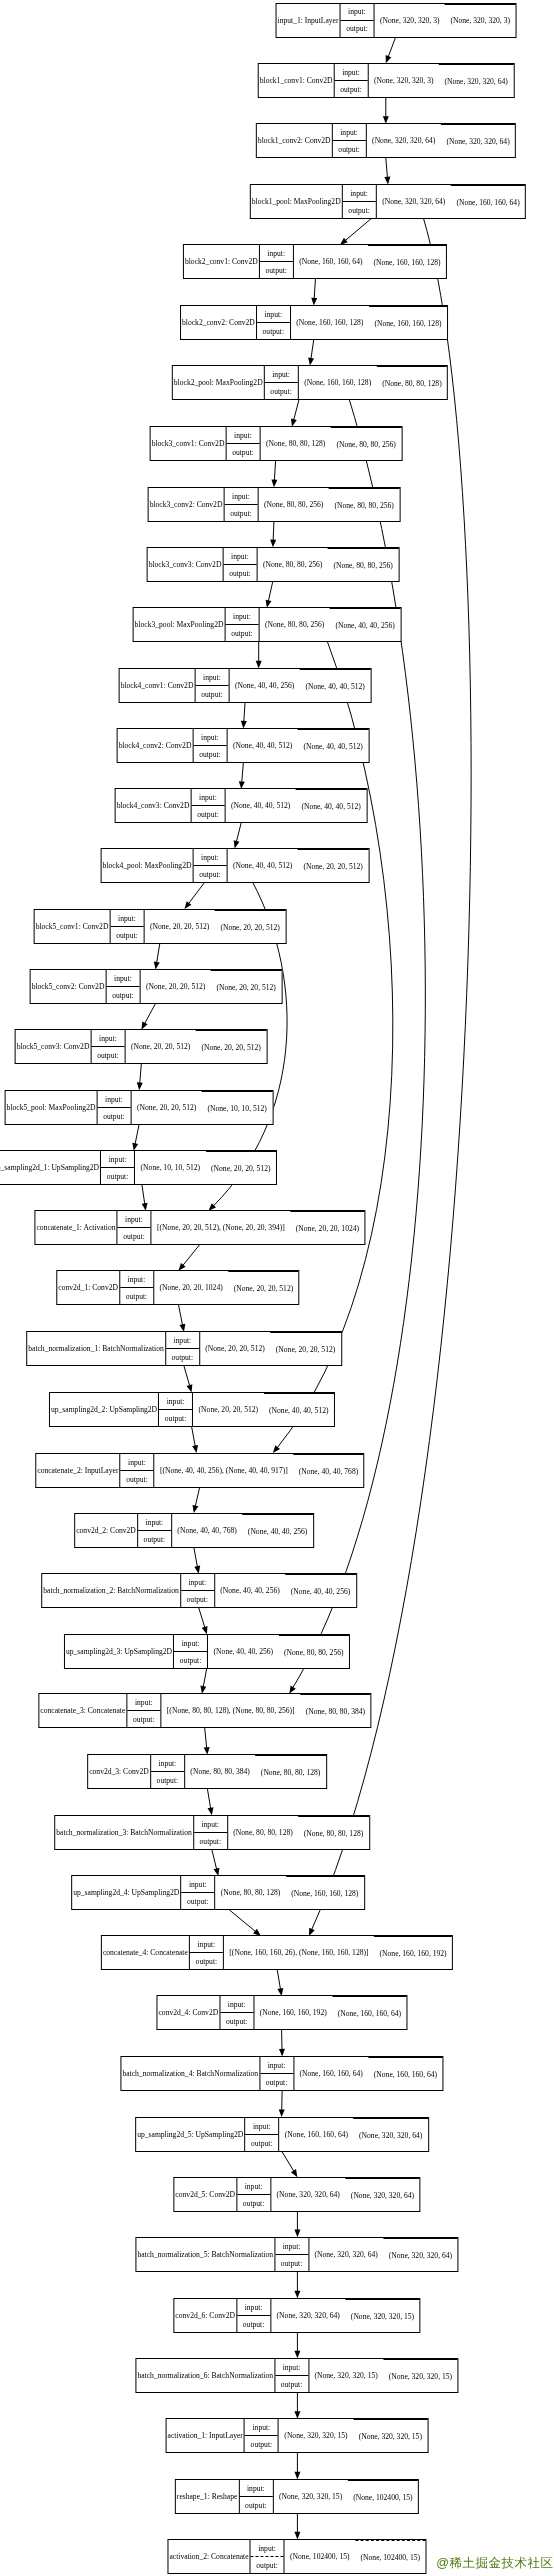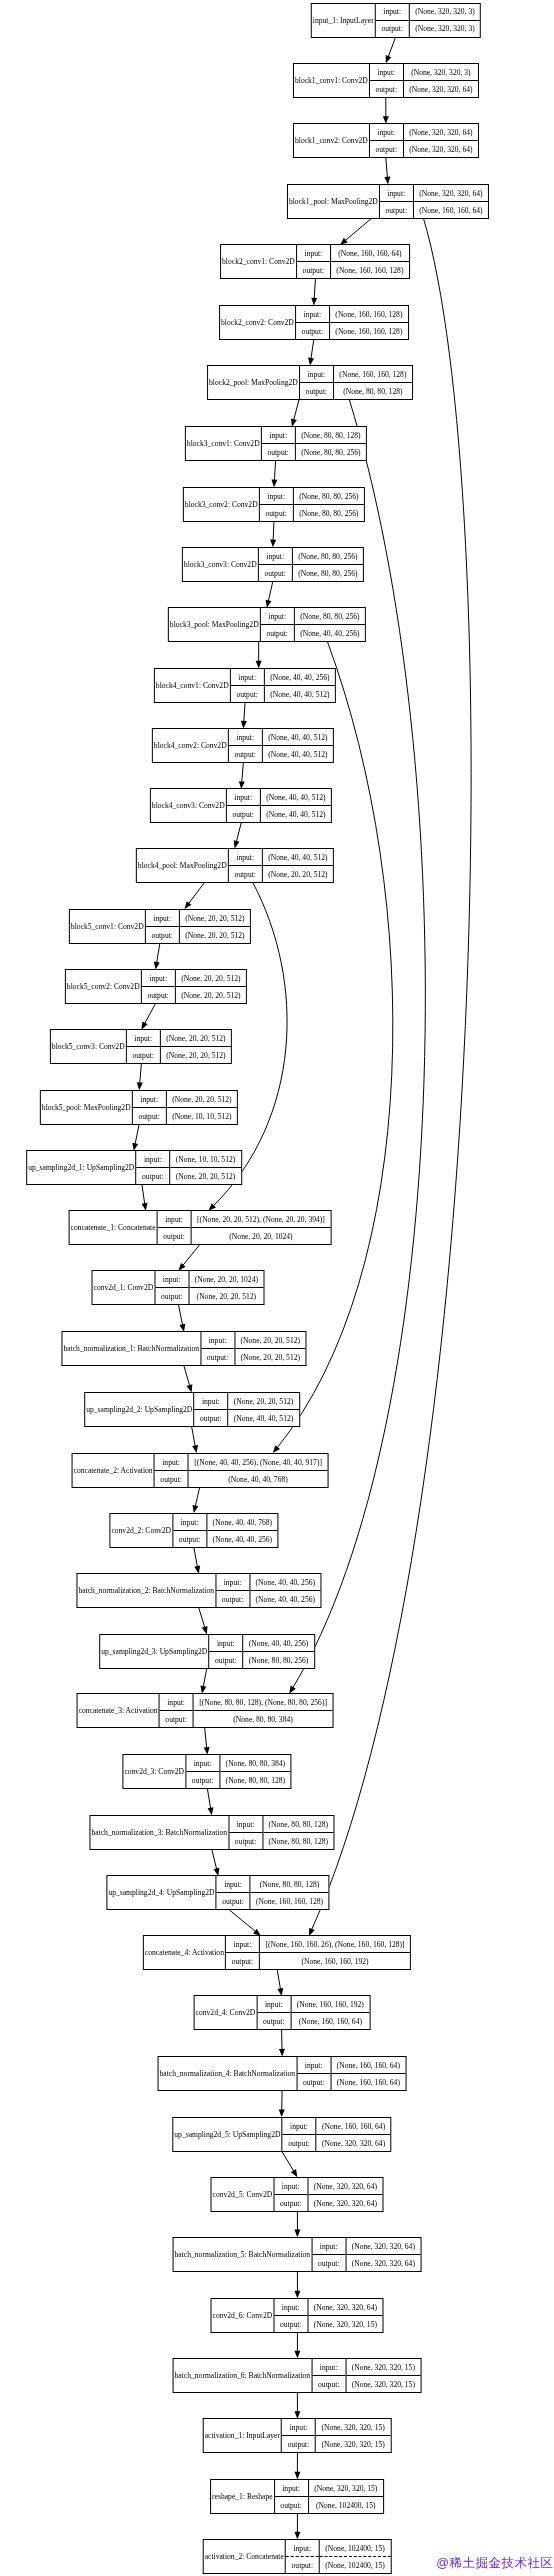--- a/index.html
+++ b/index.html
@@ -13,29 +13,29 @@
     position:absolute; transform:translateX(-50%);
     display:flex; align-items:stretch; box-sizing:border-box;
     height:35px; background:#fff; border:1.1px solid #000;
     font-size:7.6px; white-space:nowrap; z-index:2;
   }
   .node-name {
     display:flex; align-items:center; justify-content:center;
     padding:0 1px; border-right:1.1px solid #000;
   }
   .node-io { display:flex; flex-direction:column; width:33px; border-right:1.1px solid #000; }
-  .node-shapes { display:flex; flex-direction:column; min-width:65px; }
+  .node-shapes { display:flex; flex-direction:row; min-width:65px; }
   .io-cell, .shape-cell { flex:1 1 0; display:flex; align-items:center; justify-content:center; }
   .shape-cell { padding:0 5.5px; }
   .io-cell + .io-cell, .shape-cell + .shape-cell { border-top:1.1px solid #000; }
   .node.dashed .io-cell + .io-cell, .node.dashed .shape-cell + .shape-cell { border-top-style:dashed; }
   #watermark {
     position:absolute; z-index:3; right:1.6px; top:2555px;
     font-family:"Liberation Sans","DejaVu Sans",sans-serif;
-    font-size:12.5px; letter-spacing:0.5px; color:#6d28d9; white-space:nowrap;
+    font-size:12.5px; letter-spacing:0.5px; color:#4d7c0f; white-space:nowrap;
   }
 </style>
 </head>
 <body>
 
 <svg id="edge-layer" xmlns="http://www.w3.org/2000/svg" viewBox="0 0 1017 4721">
     <path d="M 725 68 L 711.2134812990607 104.76404986917146" fill="none" stroke="#000000" stroke-width="1.8"></path>
     <polygon points="707,116 706.7659177056076,100.96021258529721 717.0655386588672,104.82257044276953" fill="#000000"></polygon>
     <path d="M 707 178 L 707 215" fill="none" stroke="#000000" stroke-width="1.8"></path>
     <polygon points="707,227 701.5,213 712.5,213" fill="#000000"></polygon>
@@ -344,21 +344,21 @@
     <div class="node-io">
       <div class="io-cell">input:</div>
       <div class="io-cell">output:</div>
     </div>
     <div class="node-shapes">
       <div class="shape-cell">(None, 10, 10, 512)</div>
       <div class="shape-cell">(None, 20, 20, 512)</div>
     </div>
   </div>
     <div class="node" style="left: 200px; top: 1210px;">
-    <div class="node-name">concatenate_1: Concatenate</div>
+    <div class="node-name">concatenate_1: Activation</div>
     <div class="node-io">
       <div class="io-cell">input:</div>
       <div class="io-cell">output:</div>
     </div>
     <div class="node-shapes">
       <div class="shape-cell">[(None, 20, 20, 512), (None, 20, 20, 394)]</div>
       <div class="shape-cell">(None, 20, 20, 1024)</div>
     </div>
   </div>
     <div class="node" style="left: 178px; top: 1270px;">
@@ -388,21 +388,21 @@
     <div class="node-io">
       <div class="io-cell">input:</div>
       <div class="io-cell">output:</div>
     </div>
     <div class="node-shapes">
       <div class="shape-cell">(None, 20, 20, 512)</div>
       <div class="shape-cell">(None, 40, 40, 512)</div>
     </div>
   </div>
     <div class="node" style="left: 200px; top: 1453px;">
-    <div class="node-name">concatenate_2: Activation</div>
+    <div class="node-name">concatenate_2: InputLayer</div>
     <div class="node-io">
       <div class="io-cell">input:</div>
       <div class="io-cell">output:</div>
     </div>
     <div class="node-shapes">
       <div class="shape-cell">[(None, 40, 40, 256), (None, 40, 40, 917)]</div>
       <div class="shape-cell">(None, 40, 40, 768)</div>
     </div>
   </div>
     <div class="node" style="left: 194px; top: 1513px;">
@@ -432,21 +432,21 @@
     <div class="node-io">
       <div class="io-cell">input:</div>
       <div class="io-cell">output:</div>
     </div>
     <div class="node-shapes">
       <div class="shape-cell">(None, 40, 40, 256)</div>
       <div class="shape-cell">(None, 80, 80, 256)</div>
     </div>
   </div>
     <div class="node" style="left: 205px; top: 1693px;">
-    <div class="node-name">concatenate_3: Activation</div>
+    <div class="node-name">concatenate_3: Concatenate</div>
     <div class="node-io">
       <div class="io-cell">input:</div>
       <div class="io-cell">output:</div>
     </div>
     <div class="node-shapes">
       <div class="shape-cell">[(None, 80, 80, 128), (None, 80, 80, 256)]</div>
       <div class="shape-cell">(None, 80, 80, 384)</div>
     </div>
   </div>
     <div class="node" style="left: 207px; top: 1754px;">
@@ -476,21 +476,21 @@
     <div class="node-io">
       <div class="io-cell">input:</div>
       <div class="io-cell">output:</div>
     </div>
     <div class="node-shapes">
       <div class="shape-cell">(None, 80, 80, 128)</div>
       <div class="shape-cell">(None, 160, 160, 128)</div>
     </div>
   </div>
     <div class="node" style="left: 277px; top: 1935px;">
-    <div class="node-name">concatenate_4: Activation</div>
+    <div class="node-name">concatenate_4: Concatenate</div>
     <div class="node-io">
       <div class="io-cell">input:</div>
       <div class="io-cell">output:</div>
     </div>
     <div class="node-shapes">
       <div class="shape-cell">[(None, 160, 160, 26), (None, 160, 160, 128)]</div>
       <div class="shape-cell">(None, 160, 160, 192)</div>
     </div>
   </div>
     <div class="node" style="left: 282px; top: 1995px;">

